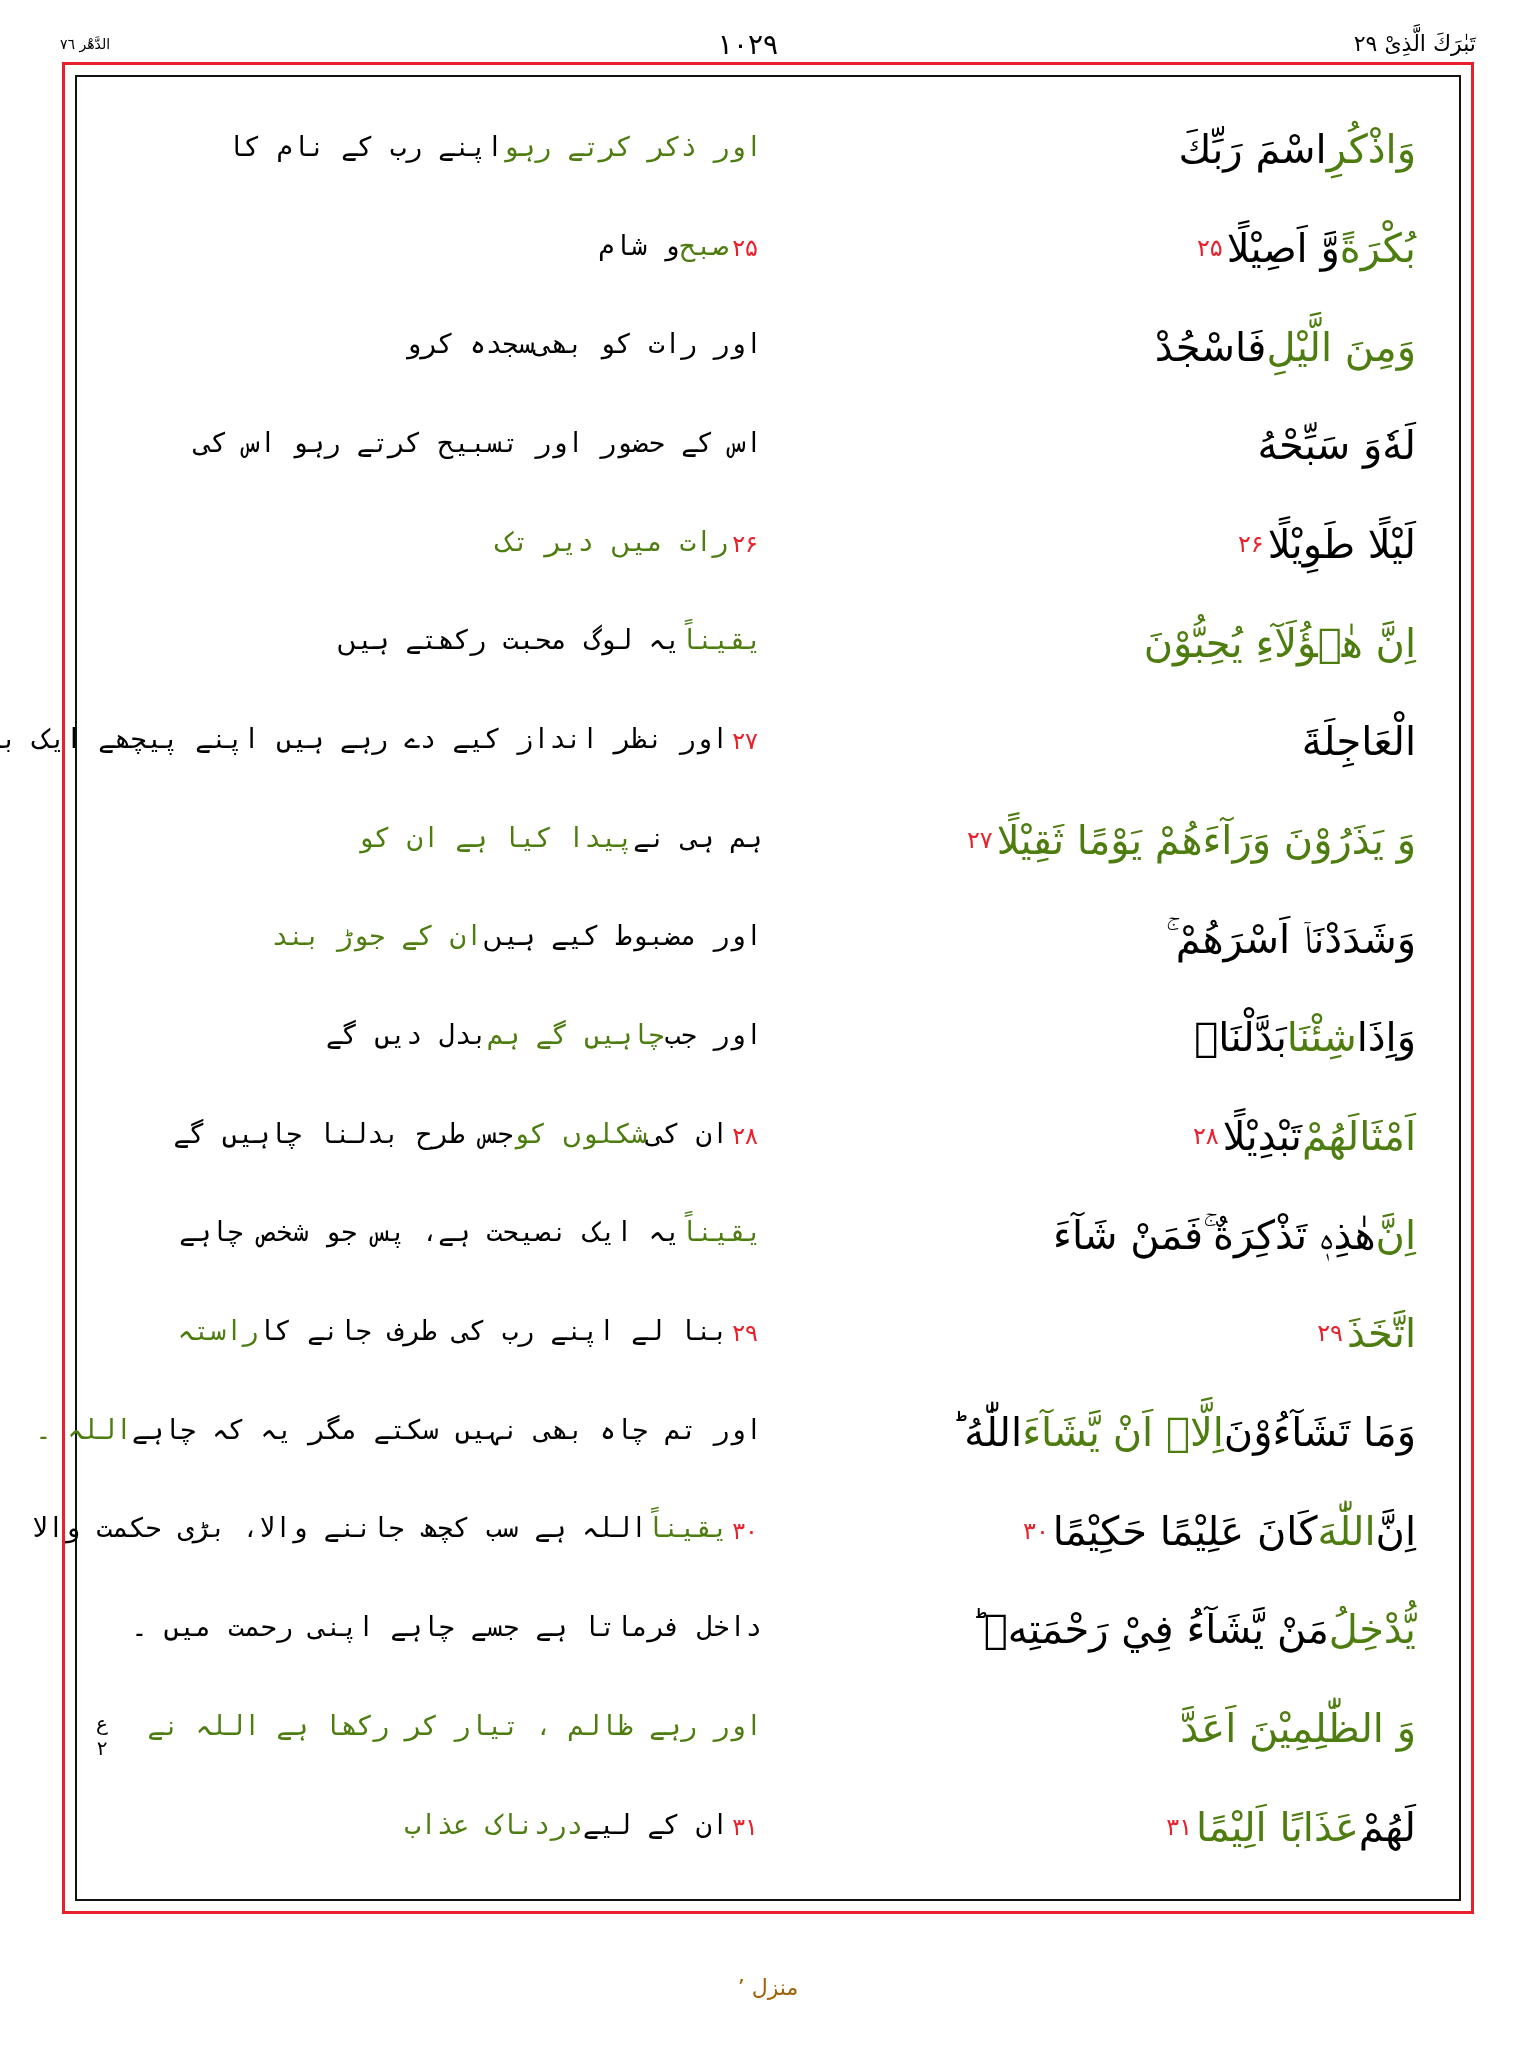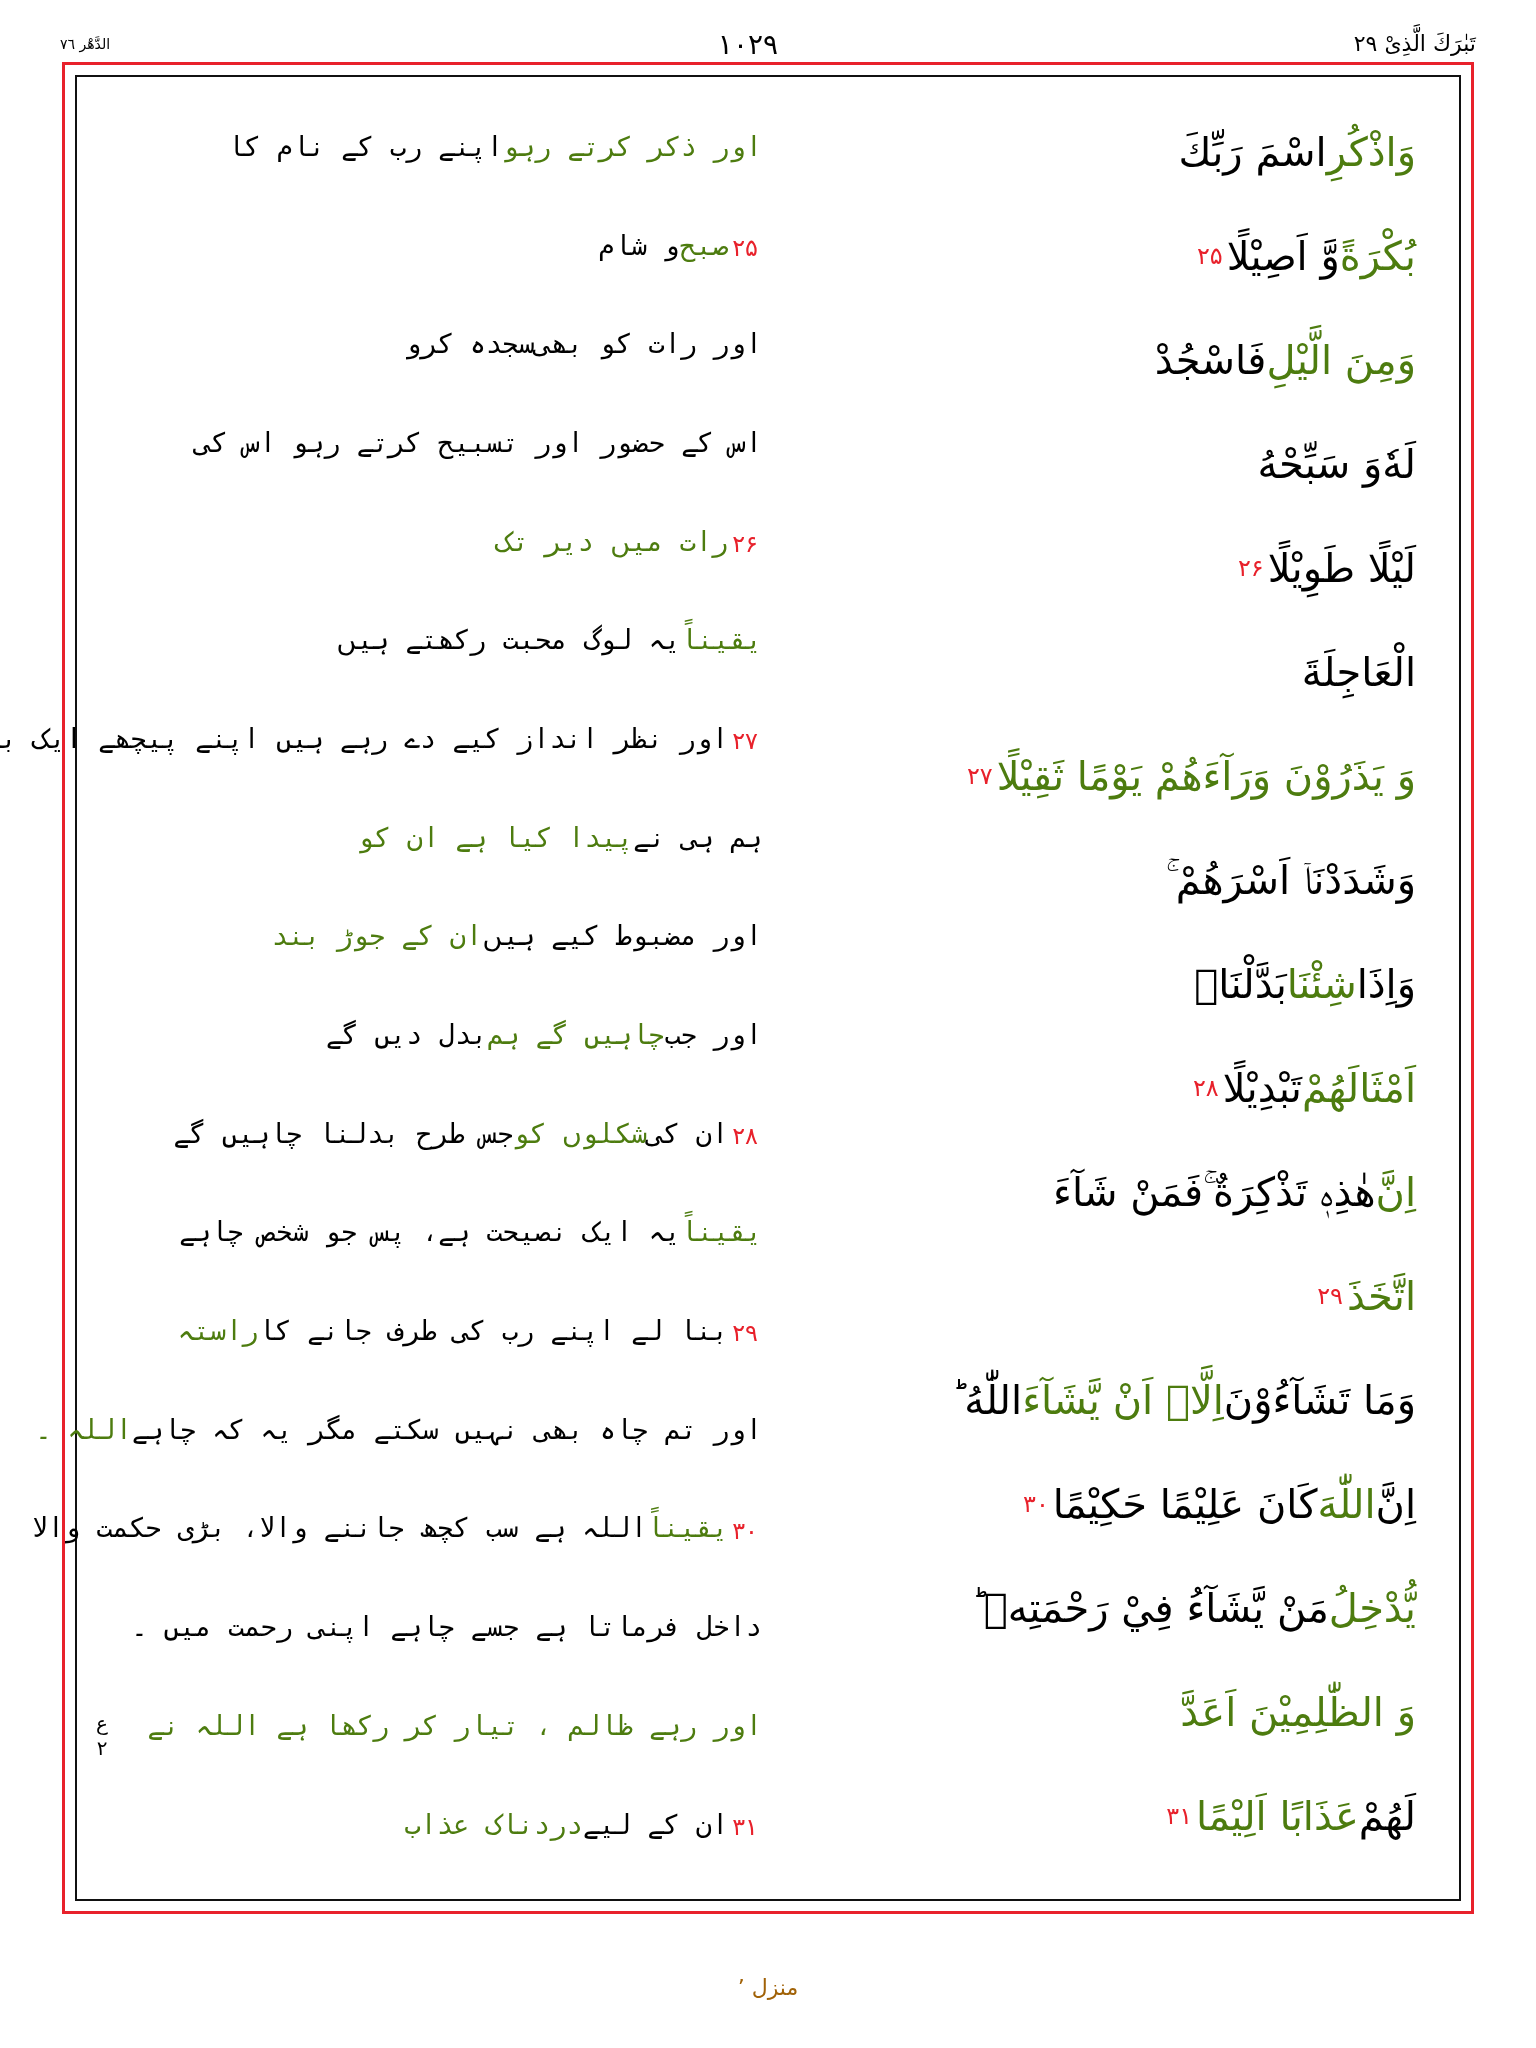--- a/index.html
+++ b/index.html
@@ -196,20 +196,23 @@
         </div>
         <div class="line">
           <span class="ar black">لَهٗ</span> 
           <span class="ar black">وَ سَبِّحْهُ</span>
         </div>
         <div class="line">
           <span class="ar black">لَيْلًا طَوِيْلًا</span> 
           <span class="ayah-mark">۲۶</span>
         </div>
         <div class="line">
+          <span class="ar red">اِنَّ هٰۤؤُلَآءِ يُحِبُّوْنَ</span>
+        </div>
+        <div class="line">
           <span class="ar black">الْعَاجِلَةَ</span>
         </div>
         <div class="line">
           <span class="ar red">وَ يَذَرُوْنَ وَرَآءَهُمْ يَوْمًا ثَقِيْلًا</span> 
           <span class="ayah-mark">۲۷</span>
         </div>
         <div class="line">
           <span class="ar black">وَشَدَدْنَاۤ اَسْرَهُمْ ۚ</span>
         </div>
         <div class="line">

